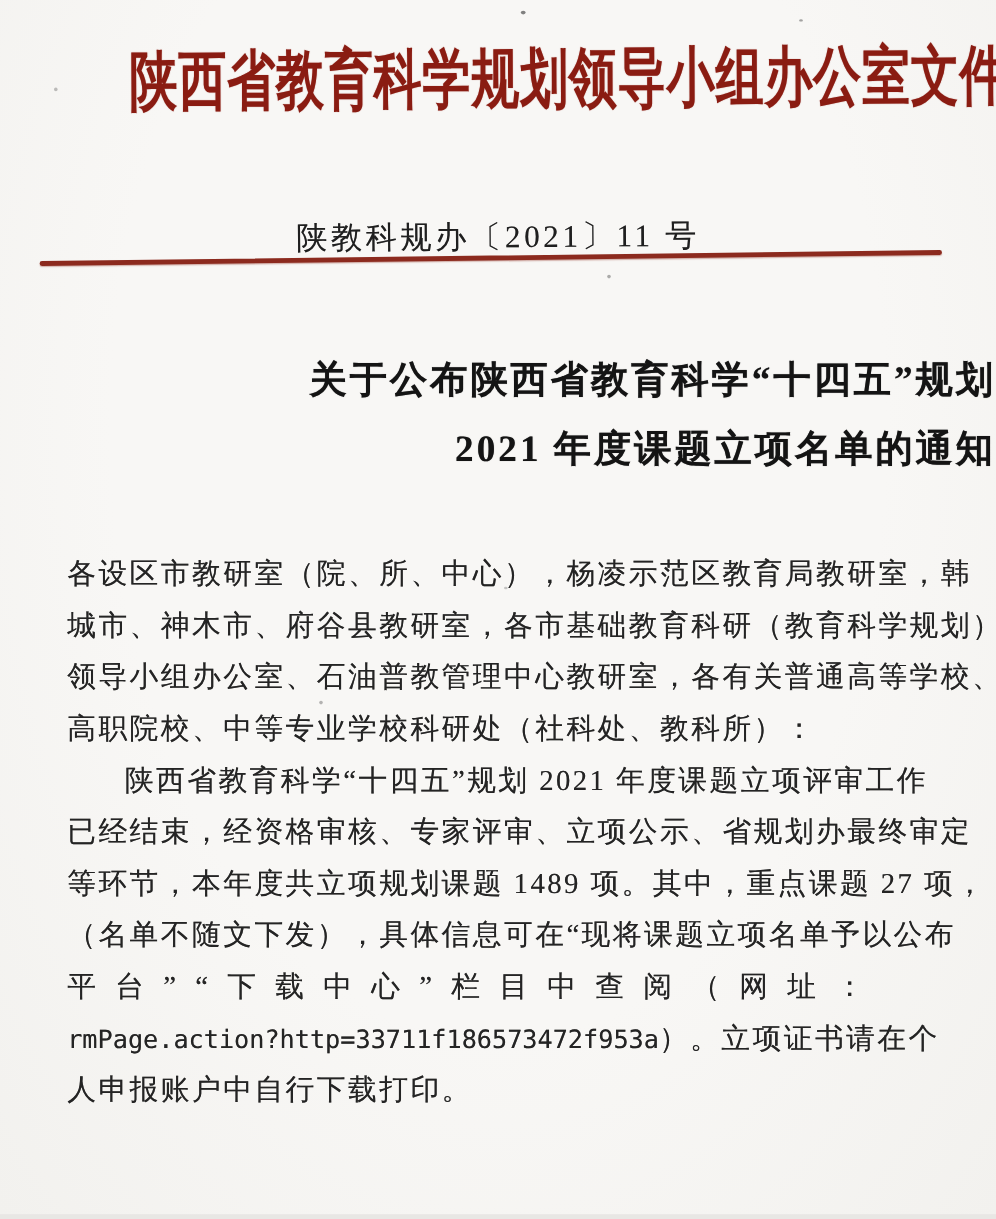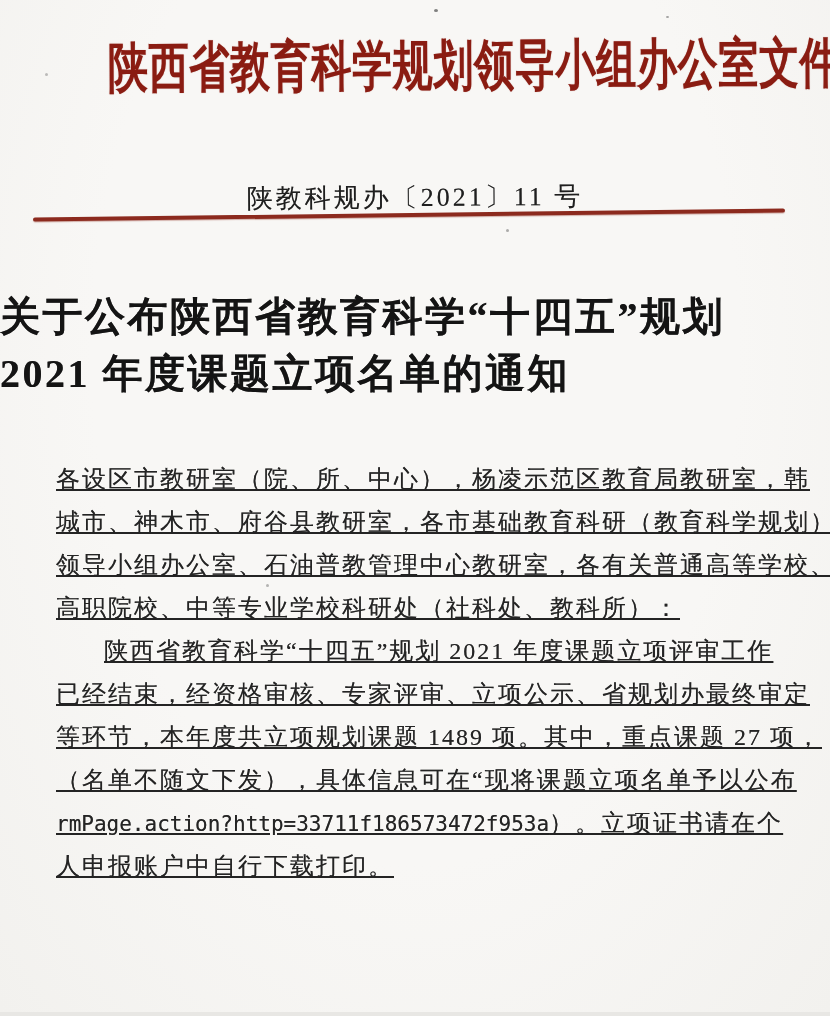--- a/index.html
+++ b/index.html
@@ -48,38 +48,37 @@
     background: #8c2a1e;
     border-radius: 2px;
     transform: rotate(-0.7deg);
     box-shadow: 0 1px 1px rgba(140,42,30,0.35);
   }
   .doc-title {
     position: absolute;
     top: 288px;
     left: 0;
     width: 100%;
-    text-align: left;
+    text-align: right;
     font-weight: 900;
-    font-size: 40px;
+    font-size: 31px;
     line-height: 57px;
     color: #141414;
     letter-spacing: 2.5px;
     text-shadow: 0 0 0.6px rgba(0,0,0,0.6);
   }
   .body-text {
     position: absolute;
     top: 458px;
     left: 56px;
     width: 730px;
     font-size: 24px;
     line-height: 43px;
     color: #242424;
     text-shadow: 0 0 0.5px rgba(0,0,0,0.5);
-    text-decoration: underline;
   }
   .body-text p {
     white-space: nowrap;
     letter-spacing: 2px;
     height: 43px;
   }
   .body-text p.indent { text-indent: 48px; }
   .body-text p.wide { letter-spacing: 16px; }
   .url-font {
     font-family: "DejaVu Sans Mono", "Liberation Mono", monospace;
@@ -125,17 +124,18 @@
 
   <div class="body-text">
     <p>各设区市教研室（院、所、中心），杨凌示范区教育局教研室，韩</p>
     <p>城市、神木市、府谷县教研室，各市基础教育科研（教育科学规划）</p>
     <p>领导小组办公室、石油普教管理中心教研室，各有关普通高等学校、</p>
     <p>高职院校、中等专业学校科研处（社科处、教科所）：</p>
     <p class="indent">陕西省教育科学“十四五”规划 2021 年度课题立项评审工作</p>
     <p>已经结束，经资格审核、专家评审、立项公示、省规划办最终审定</p>
     <p>等环节，本年度共立项规划课题 1489 项。其中，重点课题 27 项，</p>
     <p>（名单不随文下发），具体信息可在“现将课题立项名单予以公布</p>
+    <p class="wide">平台”“下载中心”栏目中查阅（网址：</p>
     <p><span class="url-font">rmPage.action?http=33711f186573472f953a</span><span>）。立项证书请在个</span></p>
     <p>人申报账户中自行下载打印。</p>
   </div>
 
 </div>
 
 </body></html>

